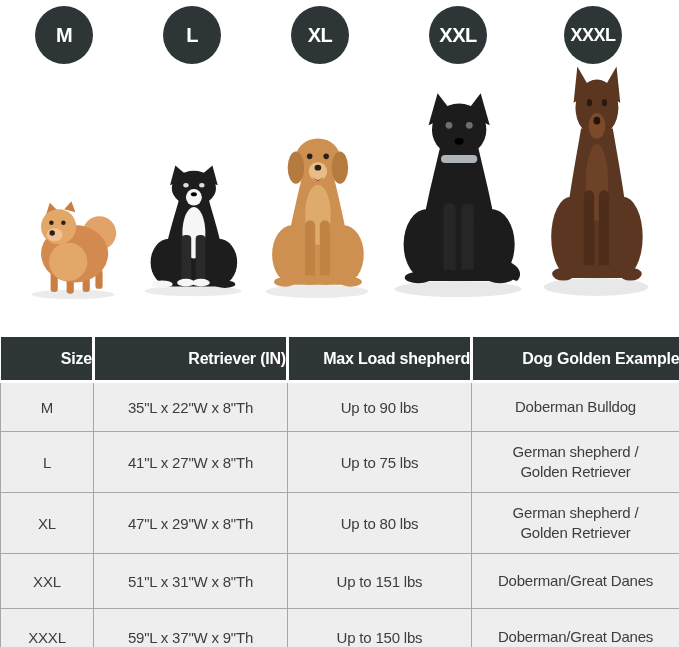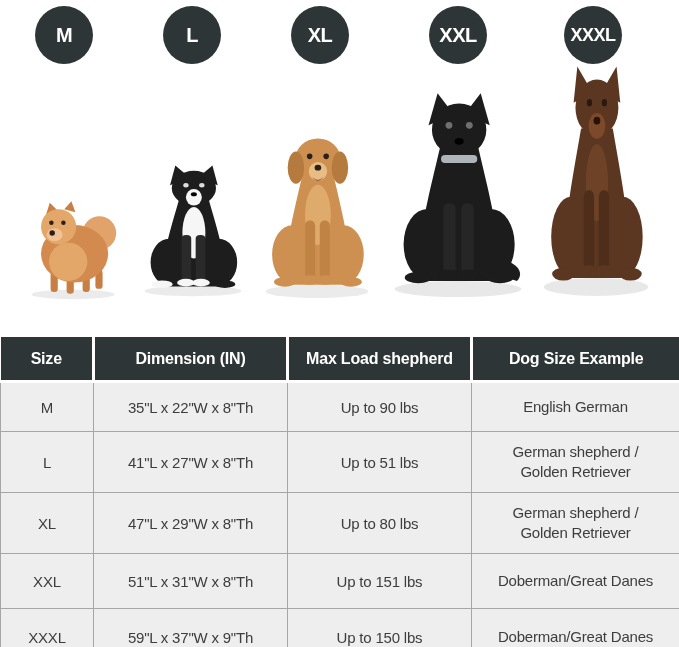--- a/index.html
+++ b/index.html
@@ -27,21 +27,21 @@
   .dog-golden{left:262px;top:128px;}
   .dog-dane{left:390px;top:91px;}
   .dog-dobe{left:540px;top:64px;}
   
   .size-table{
     position:absolute;left:0;top:337px;width:679px;border-collapse:collapse;table-layout:fixed;
   }
   .size-table th{
     background:#2e3537;color:#ffffff;font-weight:bold;font-size:16px;
     border-left:3px solid #ffffff;border-bottom:3px solid #ffffff;
-    height:43px;padding:0;text-align:center;letter-spacing:-0.2px;
+    height:43px;padding:0;text-align:right;letter-spacing:-0.2px;
   }
   .size-table th:first-child{border-left:none;}
   .size-table td{
     background:#eeeeee;color:#3d3d3d;font-size:15px;text-align:center;
     border:1px solid #a6a6a6;padding:2px 6px;letter-spacing:-0.2px;
   }
   .size-table td.breed{white-space:pre-line;line-height:1.35;}
   .size-table tr.r-m td{height:44px;}
   .size-table tr.r-l td{height:56px;}
   .size-table tr.r-xl td{height:56px;}
@@ -180,36 +180,36 @@
   <table class="size-table">
     <colgroup>
       <col style="width:93px">
         <col style="width:194px">
         <col style="width:184px">
         <col style="width:208px">
     </colgroup>
     <thead>
       <tr>
         <th>Size</th>
-        <th>Dimension (IN)</th>
+        <th>Retriever (IN)</th>
         <th>Max Load shepherd</th>
-        <th>Dog Size Example</th>
+        <th>Dog Golden Example</th>
       </tr>
     </thead>
     <tbody>
       <tr class="r-m">
         <td>M</td>
         <td>35"L x 22"W x 8"Th</td>
         <td>Up to 90 lbs</td>
-        <td class="breed">English German</td>
+        <td class="breed">Doberman Bulldog</td>
       </tr>
       <tr class="r-l">
         <td>L</td>
         <td>41"L x 27"W x 8"Th</td>
-        <td>Up to 51 lbs</td>
+        <td>Up to 75 lbs</td>
         <td class="breed">German shepherd /
 Golden Retriever</td>
       </tr>
       <tr class="r-xl">
         <td>XL</td>
         <td>47"L x 29"W x 8"Th</td>
         <td>Up to 80 lbs</td>
         <td class="breed">German shepherd /
 Golden Retriever</td>
       </tr>

